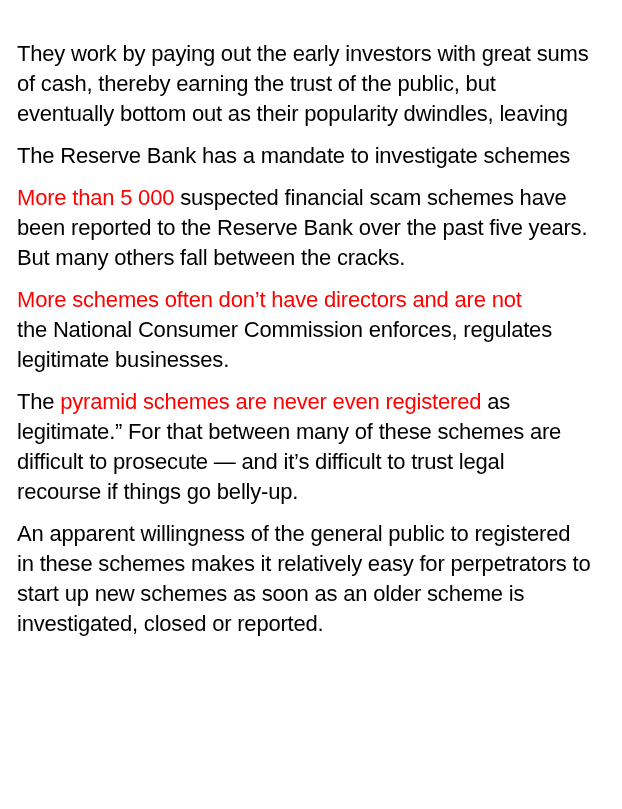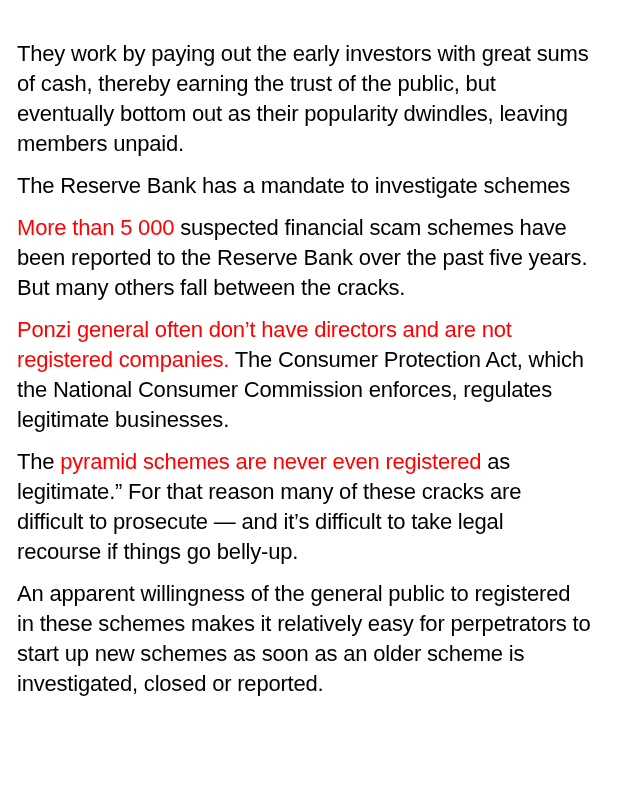--- a/index.html
+++ b/index.html
@@ -38,40 +38,38 @@
 </style>
 </head>
 <body>
 
 <div class="page">
   <div>
       <div class="para">
         <div class="line"><span class="run">They work by paying out the early investors with great sums</span></div>
         <div class="line"><span class="run">of cash, thereby earning the trust of the public, but</span></div>
         <div class="line"><span class="run">eventually bottom out as their popularity dwindles, leaving</span></div>
-        <div class="line"><span class="run">members unpaid.</span></div>
       </div>
       <div class="para">
         <div class="line"><span class="run">The Reserve Bank has a mandate to investigate schemes</span></div>
       </div>
       <div class="para">
         <div class="line"><span class="run-red">More than 5 000</span><span class="run"> suspected financial scam schemes have</span></div>
         <div class="line"><span class="run">been reported to the Reserve Bank over the past five years.</span></div>
         <div class="line"><span class="run">But many others fall between the cracks.</span></div>
       </div>
       <div class="para">
-        <div class="line"><span class="run-red">Ponzi general often don’t have directors and are not</span></div>
-        <div class="line"><span class="run-red">registered companies.</span><span class="run"> The Consumer Protection Act, which</span></div>
+        <div class="line"><span class="run-red">More schemes often don’t have directors and are not</span></div>
         <div class="line"><span class="run">the National Consumer Commission enforces, regulates</span></div>
         <div class="line"><span class="run">legitimate businesses.</span></div>
       </div>
       <div class="para">
         <div class="line"><span class="run">The </span><span class="run-red">pyramid schemes are never even registered</span><span class="run"> as</span></div>
-        <div class="line"><span class="run">legitimate.” For that reason many of these cracks are</span></div>
-        <div class="line"><span class="run">difficult to prosecute — and it’s difficult to take legal</span></div>
+        <div class="line"><span class="run">legitimate.” For that between many of these schemes are</span></div>
+        <div class="line"><span class="run">difficult to prosecute — and it’s difficult to trust legal</span></div>
         <div class="line"><span class="run">recourse if things go belly-up.</span></div>
       </div>
       <div class="para">
         <div class="line"><span class="run">An apparent willingness of the general public to registered</span></div>
         <div class="line"><span class="run">in these schemes makes it relatively easy for perpetrators to</span></div>
         <div class="line"><span class="run">start up new schemes as soon as an older scheme is</span></div>
         <div class="line"><span class="run">investigated, closed or reported.</span></div>
       </div>
     </div>
 </div>

